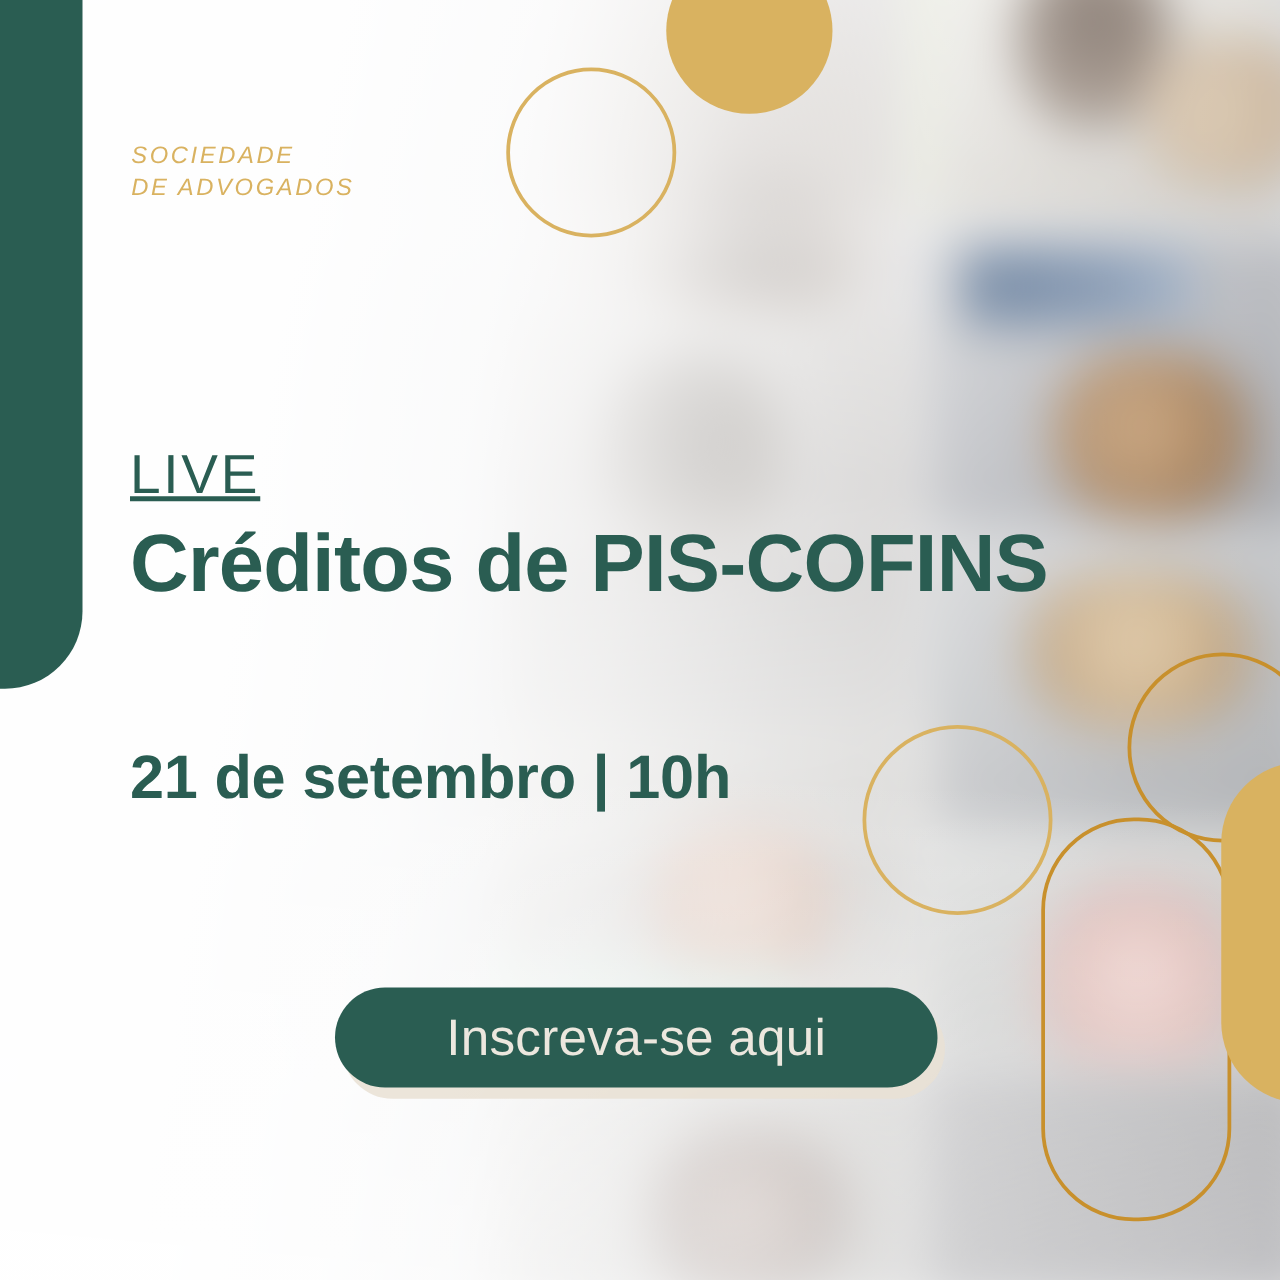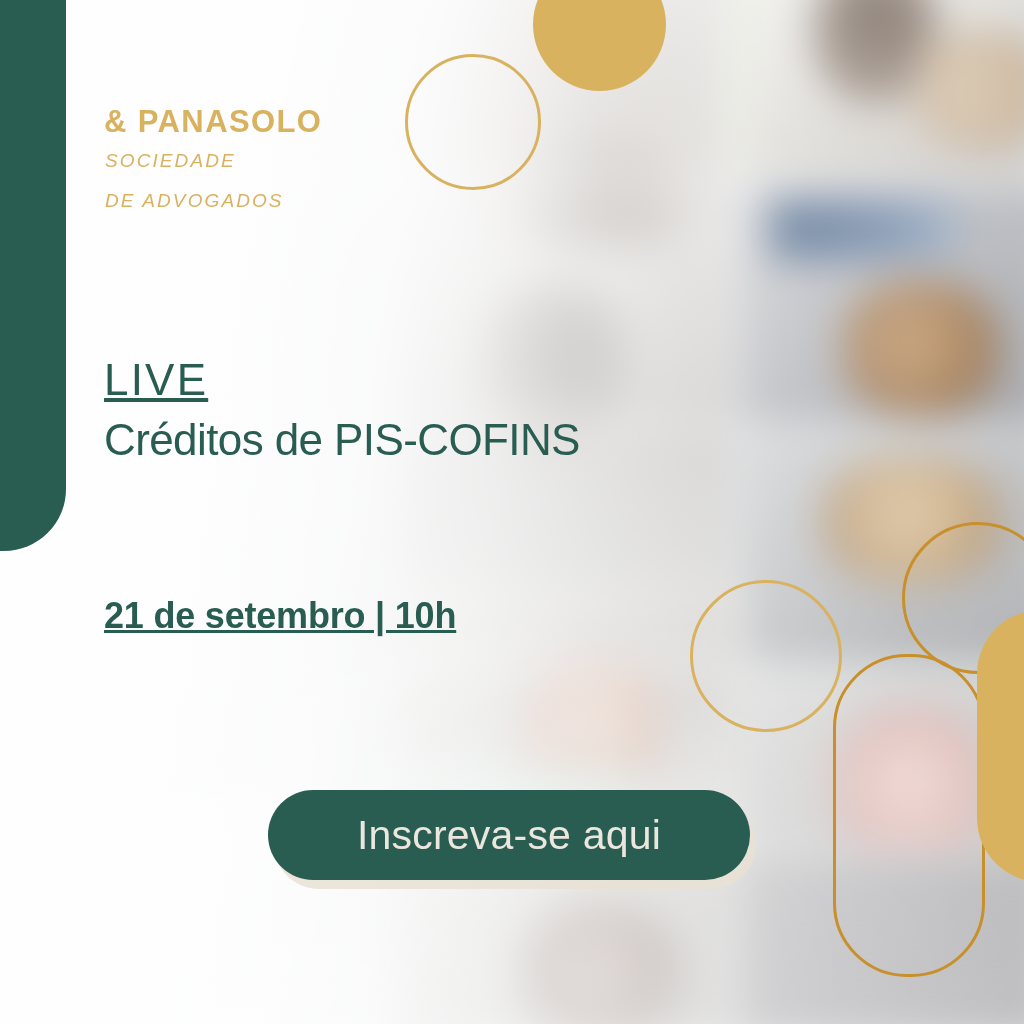--- a/index.html
+++ b/index.html
@@ -159,57 +159,56 @@
     color: var(--green);
     font-size: 44px;
     letter-spacing: 2.2px;
     line-height: 1;
     margin: 0;
     font-weight: normal;
     text-decoration: underline;
   }
   .title {
     color: var(--green);
-    font-size: 44px;
-    font-weight: normal;
+    font-size: 65px;
+    font-weight: bold;
     letter-spacing: -0.6px;
     line-height: 1;
     margin: 16px 12px 0 0;
     white-space: nowrap;
   }
 
   
   .meta { position: absolute; left: 104px; top: 598px; }
   .meta-date {
     color: var(--green);
-    font-size: 36px;
+    font-size: 49px;
     font-weight: bold;
     letter-spacing: -0.2px;
     line-height: 1;
     margin: 0;
     white-space: nowrap;
-    text-decoration: underline;
   }
   .meta-platform {
     color: var(--green-soft);
     font-size: 36px;
     font-weight: normal;
     letter-spacing: 0.1px;
     line-height: 1;
     margin: 18px 0 0 0;
     white-space: nowrap;
   }
 
   
   .cta {
     position: absolute;
     left: 268px;
     top: 790px;
     width: 482px;
-    height: 90px;
+    height: 80px;
     border: 0;
     border-radius: 57px;
     background: var(--green);
     color: #ece7de;
     font-family: "Liberation Sans", sans-serif;
     font-size: 41px;
     letter-spacing: 0.2px;
     cursor: pointer;
     box-shadow: 6px 9px 0 0 rgba(233,224,211,0.85);
     display: flex;
@@ -309,23 +308,22 @@
   <div class="decor gold-disc"></div>
   <div class="decor ring ring-1"></div>
   <div class="decor ring ring-3"></div>
   <div class="decor ring ring-2"></div>
   <div class="decor pill-outline"></div>
   <div class="decor gold-block"></div>
 
   <div class="content">
 
     <div class="logo">
-      <div class="logo-name">&amp; PANASOLO</div>
       <div class="logo-sub">SOCIEDADE</div>
-      <div class="logo-sub" style="margin-top:16px;">DE ADVOGADOS</div>
+      <div class="logo-sub" style="margin-top:2px;">DE ADVOGADOS</div>
     </div>
 
     <div class="headline">
       <div class="kicker">LIVE</div>
       <h1 class="title">Créditos de PIS-COFINS</h1>
     </div>
 
     <div class="meta">
       <div class="meta-date">21 de setembro | 10h</div>
     </div>

